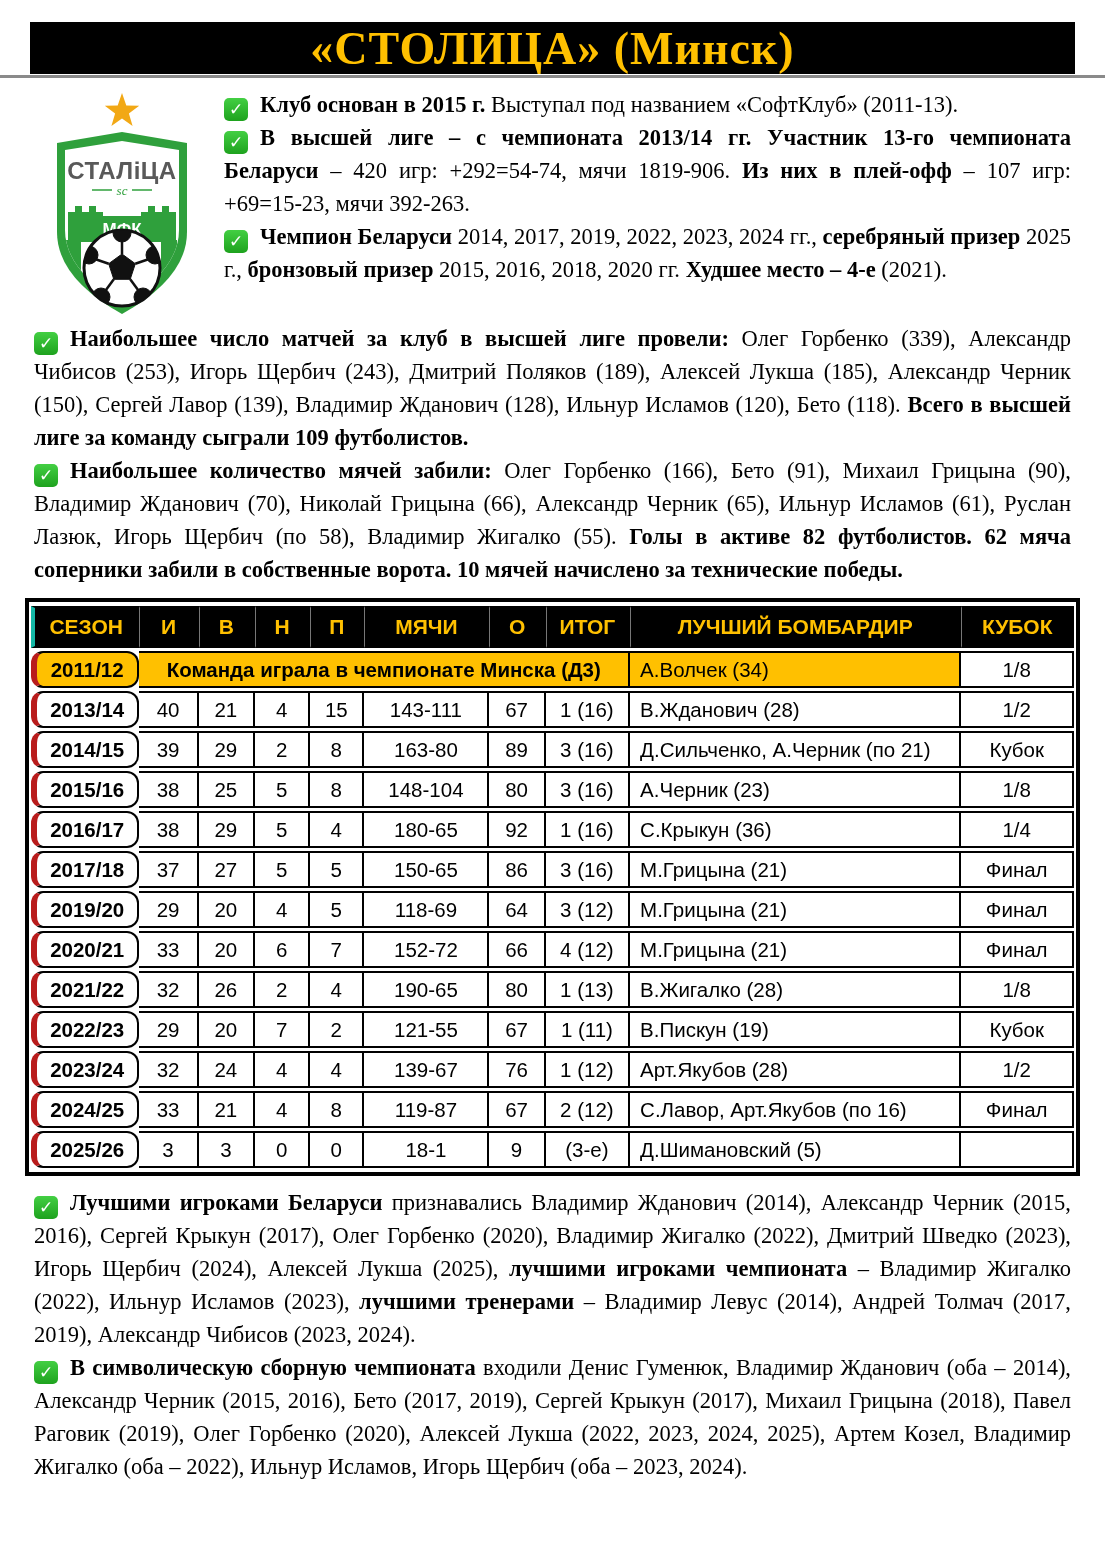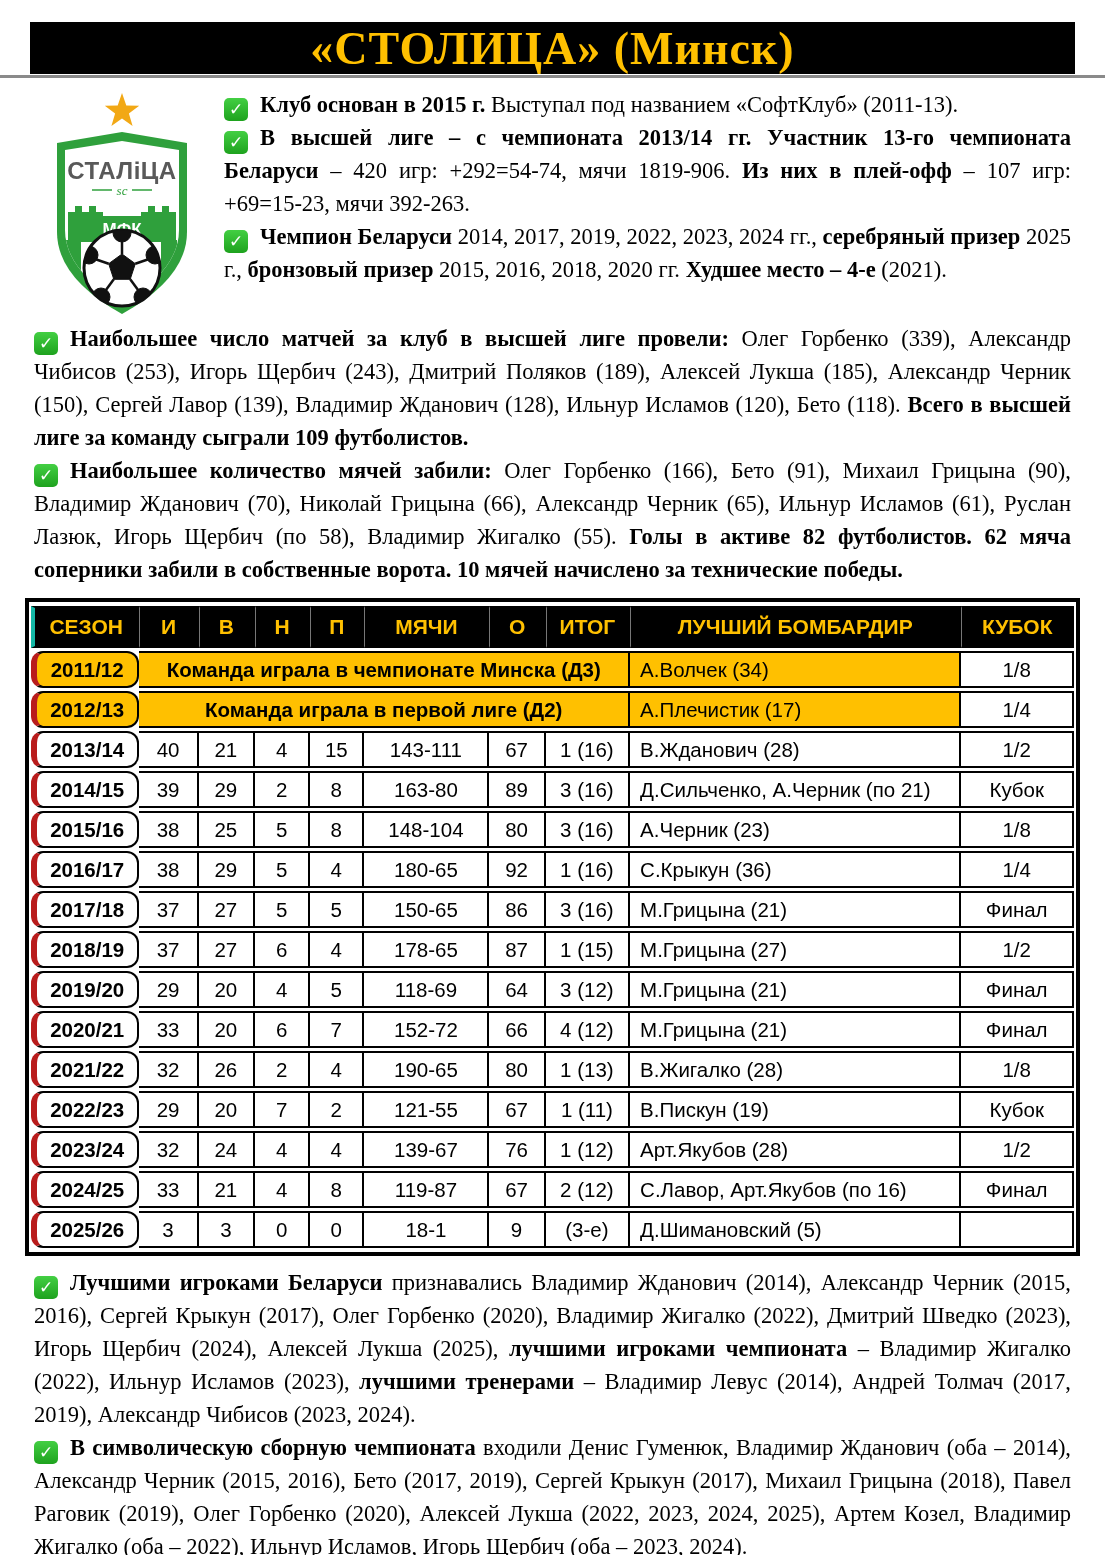--- a/index.html
+++ b/index.html
@@ -163,26 +163,20 @@
             </tr>
           </thead>
         <tbody id="tbody-rows">
             <tr>
               <td class="season gold">2011/12</td>
               <td class="note gold" colspan="7">Команда играла в чемпионате Минска (Д3)</td>
               <td class="scorer gold">А.Волчек (34)</td>
               <td class="cup">1/8</td>
             </tr>
             <tr>
-              <td class="season gold">2012/13</td>
-              <td class="note gold" colspan="7">Команда играла в первой лиге (Д2)</td>
-              <td class="scorer gold">А.Плечистик (17)</td>
-              <td class="cup">1/4</td>
-            </tr>
-            <tr>
               <td class="season">2013/14</td>
               <td>40</td>
               <td>21</td>
               <td>4</td>
               <td>15</td>
               <td>143-111</td>
               <td>67</td>
               <td>1 (16)</td>
               <td class="scorer">В.Жданович (28)</td>
               <td class="cup">1/2</td>
@@ -229,32 +223,20 @@
               <td>27</td>
               <td>5</td>
               <td>5</td>
               <td>150-65</td>
               <td>86</td>
               <td>3 (16)</td>
               <td class="scorer">М.Грицына (21)</td>
               <td class="cup">Финал</td>
             </tr>
             <tr>
-              <td class="season">2018/19</td>
-              <td>37</td>
-              <td>27</td>
-              <td>6</td>
-              <td>4</td>
-              <td>178-65</td>
-              <td>87</td>
-              <td>1 (15)</td>
-              <td class="scorer">М.Грицына (27)</td>
-              <td class="cup">1/2</td>
-            </tr>
-            <tr>
               <td class="season">2019/20</td>
               <td>29</td>
               <td>20</td>
               <td>4</td>
               <td>5</td>
               <td>118-69</td>
               <td>64</td>
               <td>3 (12)</td>
               <td class="scorer">М.Грицына (21)</td>
               <td class="cup">Финал</td>

